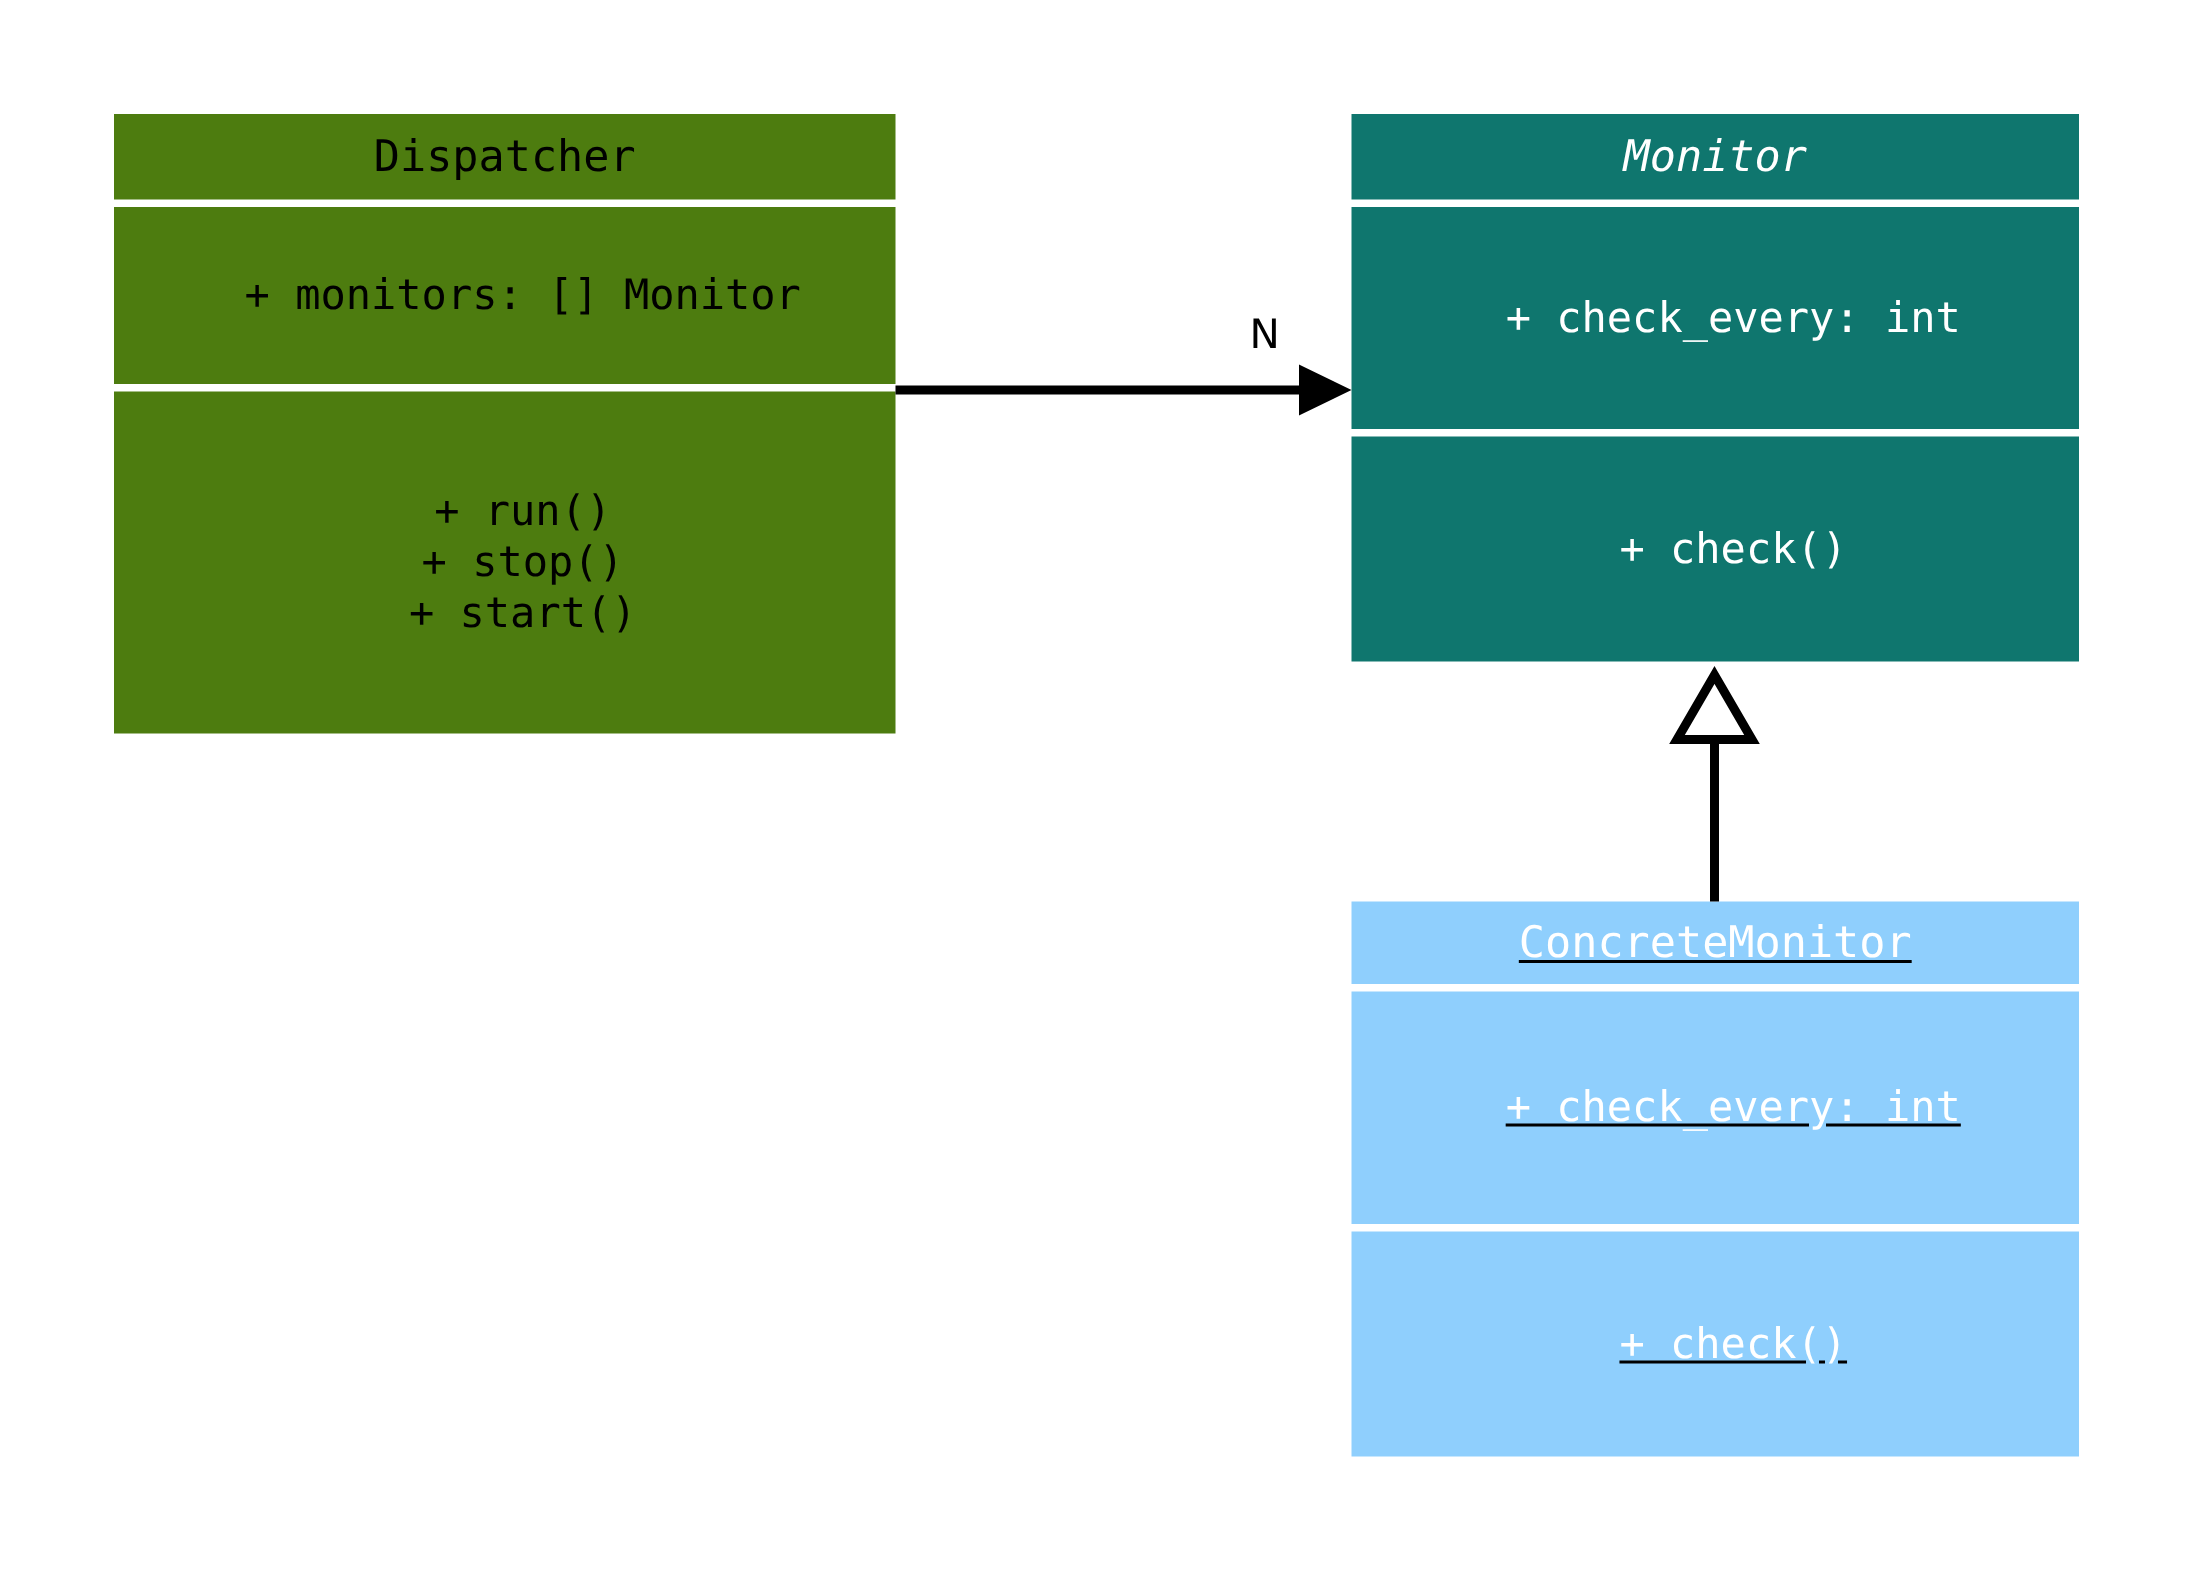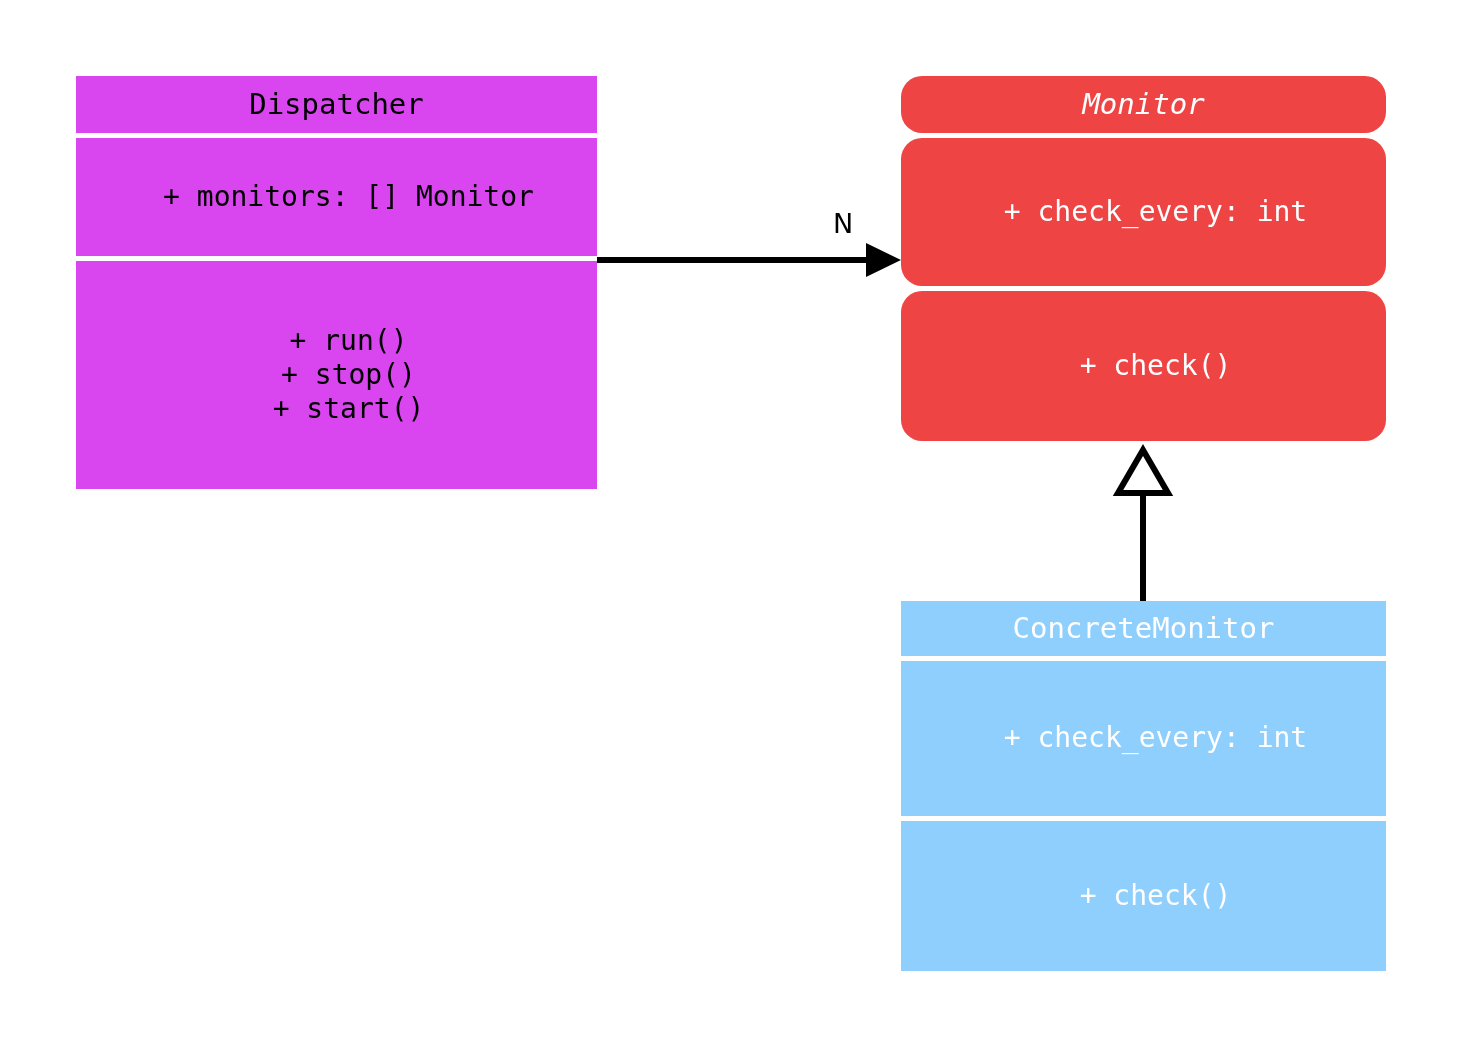--- a/index.html
+++ b/index.html
@@ -63,56 +63,56 @@
     white-space: pre;
   }
 
   
   #class-dispatcher {
     left: 76px;
     top: 76px;
     width: 521px;
   }
   #class-dispatcher .compartment {
-    background: #d946ef;
+    background: #4d7c0f;
   }
   #class-dispatcher .class-title,
   #class-dispatcher .member {
     color: #000000;
   }
   #dispatcher-header      { height: 57px; }
   #dispatcher-attributes  { height: 118px; }
   #dispatcher-operations  { height: 228px; }
 
   
   #class-monitor {
     left: 901px;
     top: 76px;
     width: 485px;
   }
   #class-monitor .compartment {
-    background: #ef4444;
-    border-radius: 21px;
+    background: #0f766e;
   }
   #class-monitor .class-title,
   #class-monitor .member {
     color: #ffffff;
   }
   #monitor-header     { height: 57px; }
   #monitor-attributes { height: 148px; }
   #monitor-operations { height: 150px; }
 
   
   #class-concretemonitor {
     left: 901px;
     top: 601px;
     width: 485px;
   }
   #class-concretemonitor .compartment {
     background: #8FCFFD;
+    text-decoration: underline;
   }
   #class-concretemonitor .class-title,
   #class-concretemonitor .member {
     color: #ffffff;
   }
   #concretemonitor-header     { height: 55px; }
   #concretemonitor-attributes { height: 155px; }
   #concretemonitor-operations { height: 150px; }
 
   

